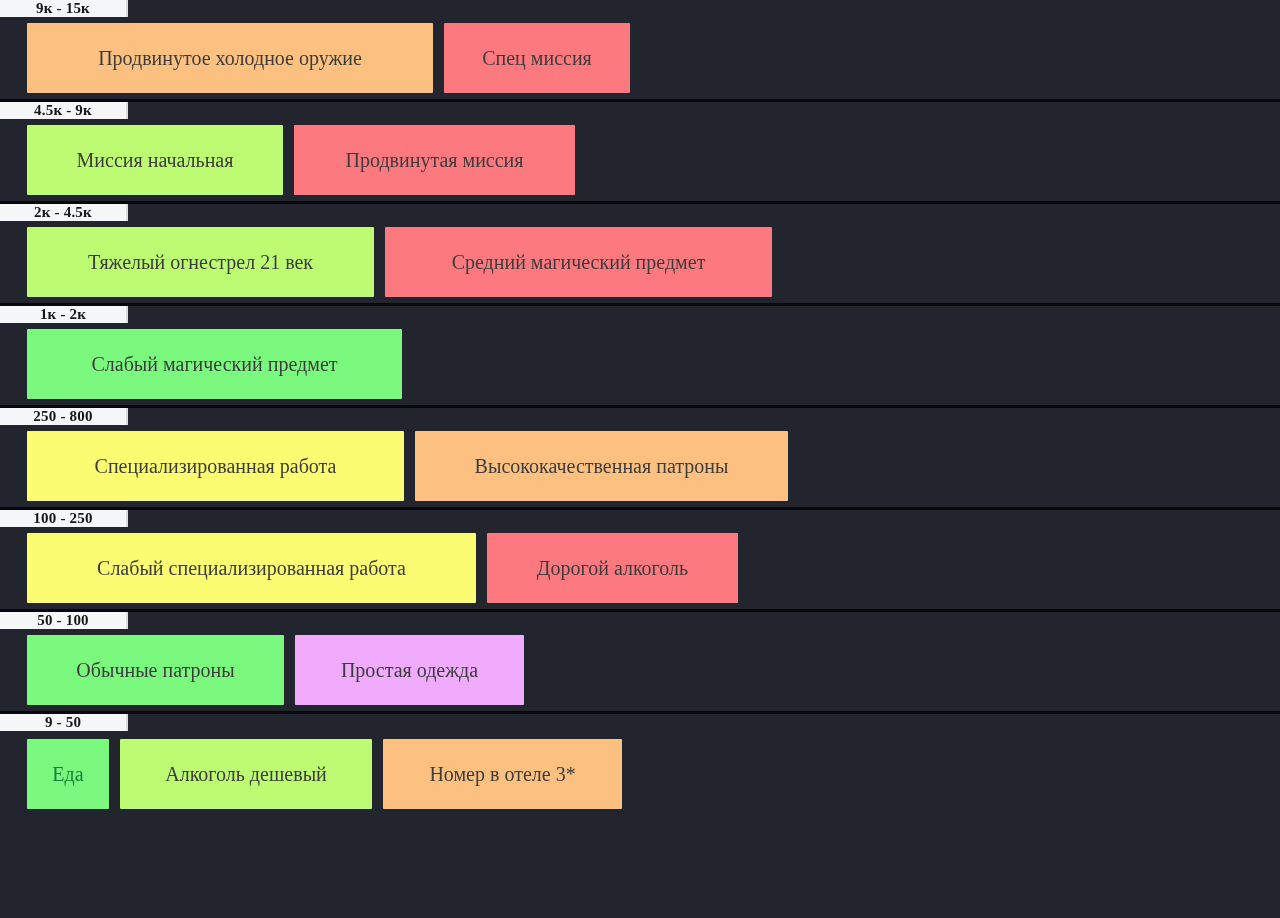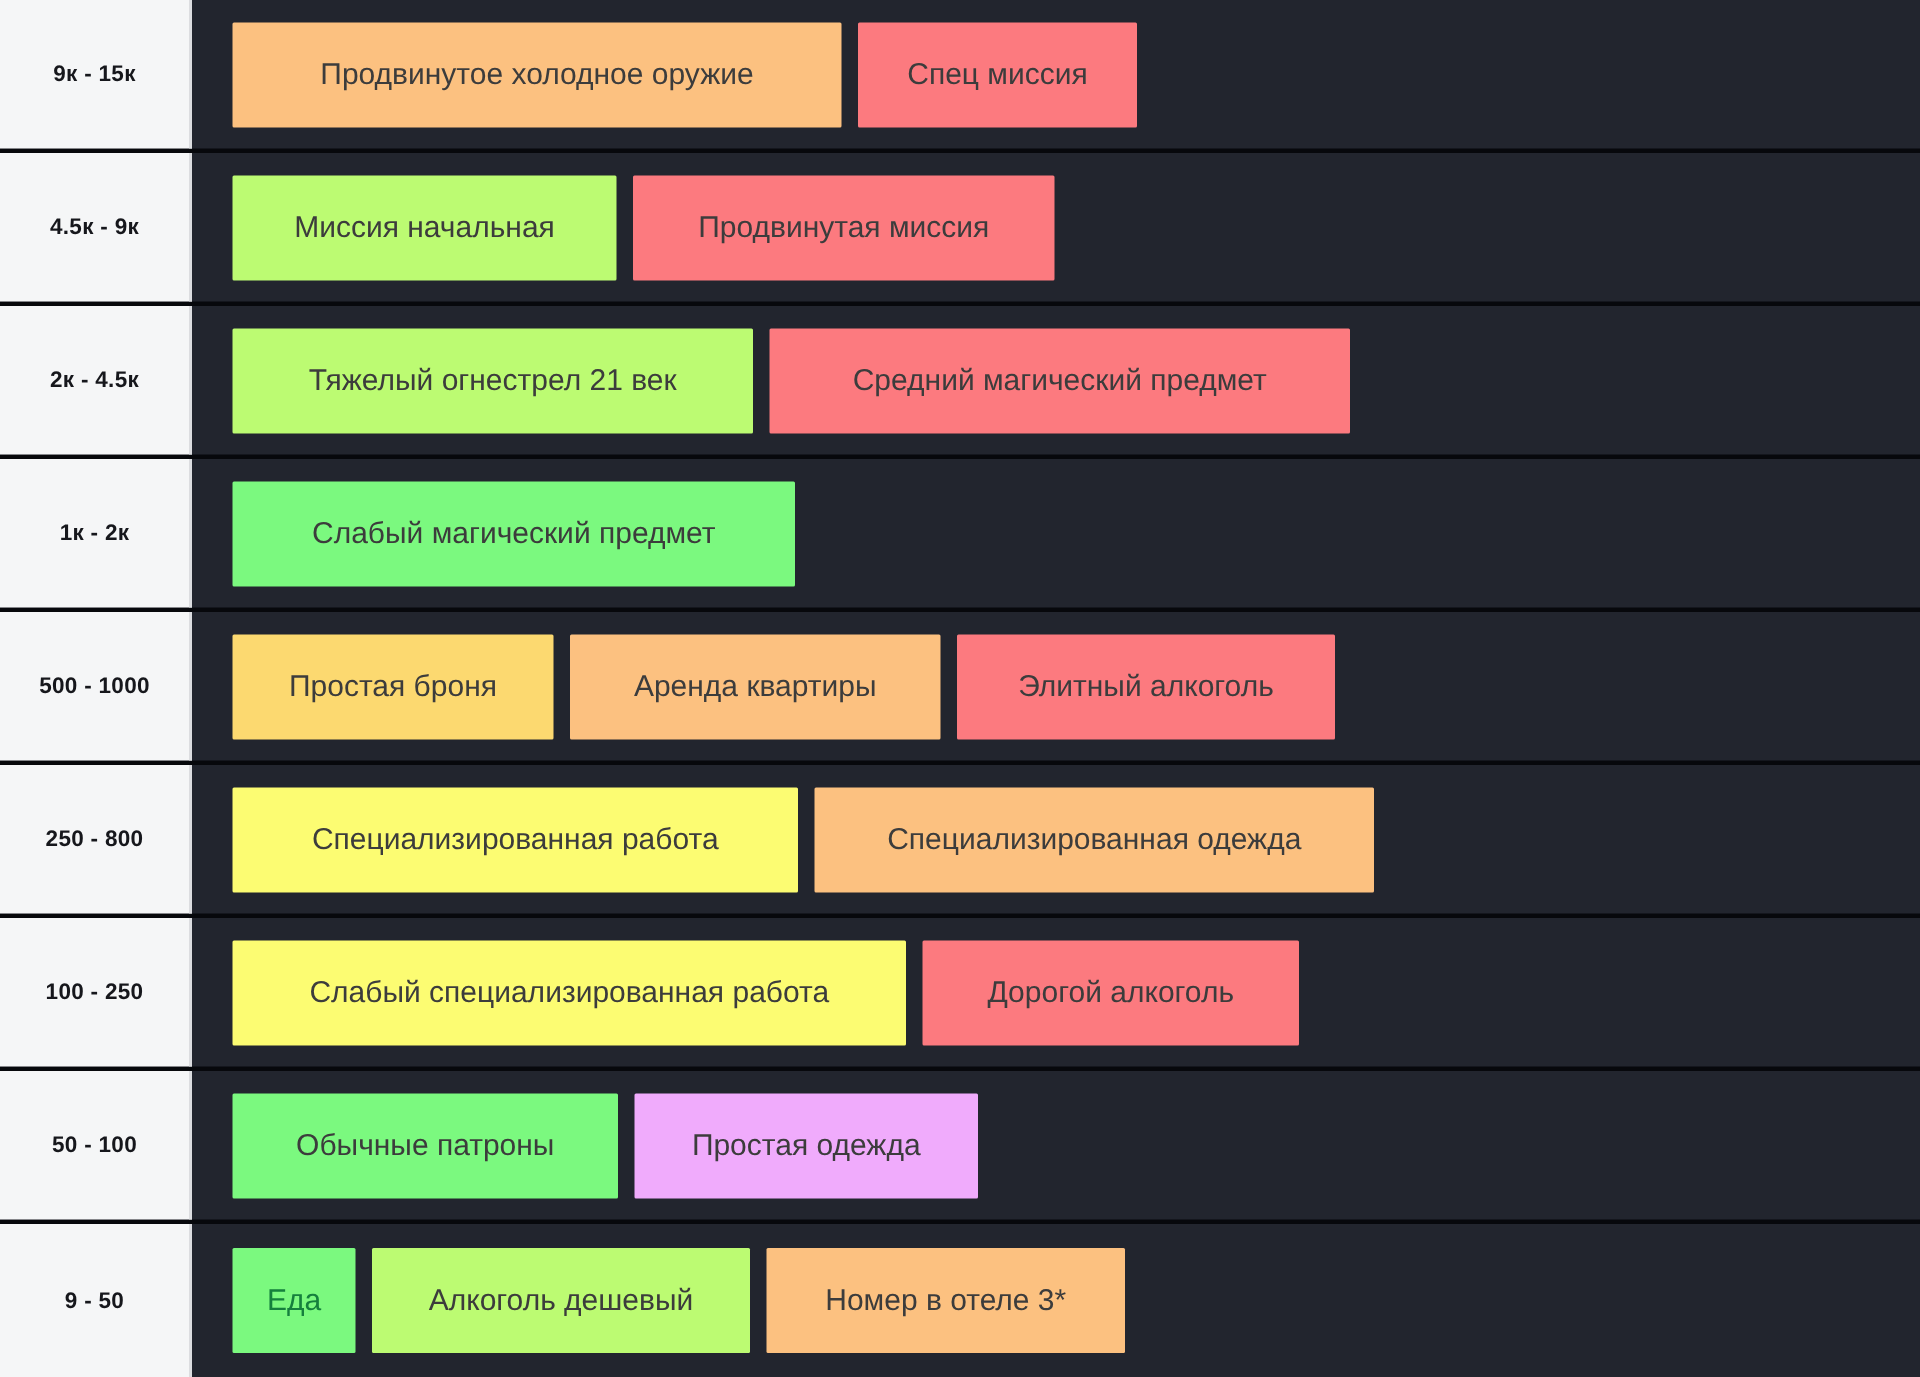--- a/index.html
+++ b/index.html
@@ -16,28 +16,29 @@
   }
   #tier-chart {
     width: 1280px;
     height: 918px;
     display: flex;
     flex-direction: column;
     background: #22252e;
   }
   .tier-row {
     display: flex;
-    flex-direction: row;
+    flex-direction: column;
     align-items: stretch;
     height: 102px;
     min-height: 102px;
     box-sizing: border-box;
     border-bottom: 3px solid #07080c;
     background: #22252e;
     position: relative;
+    font-family: Liberation Serif, serif;
   }
   .tier-row:last-child {
     border-bottom: none;
   }
   .tier-label {
     width: 128px;
     min-width: 128px;
     box-sizing: border-box;
     background: #f5f6f7;
     color: #16171c;
@@ -101,32 +102,24 @@
         <div class="tier-item" style="background: rgb(252, 122, 127); width: 387px; min-width: 387px; color: rgb(60, 60, 60);">Средний магический предмет</div>
       </div>
     </div>
     <div class="tier-row">
       <div class="tier-label">1к - 2к</div>
       <div class="tier-items">
         <div class="tier-item" style="background: rgb(123, 249, 127); width: 375px; min-width: 375px; color: rgb(60, 60, 60);">Слабый магический предмет</div>
       </div>
     </div>
     <div class="tier-row">
-      <div class="tier-label">500 - 1000</div>
-      <div class="tier-items">
-        <div class="tier-item" style="background: rgb(252, 217, 112); width: 214px; min-width: 214px; color: rgb(60, 60, 60);">Простая броня</div>
-        <div class="tier-item" style="background: rgb(252, 193, 128); width: 247px; min-width: 247px; color: rgb(60, 60, 60);">Аренда квартиры</div>
-        <div class="tier-item" style="background: rgb(252, 122, 127); width: 252px; min-width: 252px; color: rgb(60, 60, 60);">Элитный алкоголь</div>
-      </div>
-    </div>
-    <div class="tier-row">
       <div class="tier-label">250 - 800</div>
       <div class="tier-items">
         <div class="tier-item" style="background: rgb(252, 252, 114); width: 377px; min-width: 377px; color: rgb(60, 60, 60);">Специализированная работа</div>
-        <div class="tier-item" style="background: rgb(252, 193, 128); width: 373px; min-width: 373px; color: rgb(60, 60, 60);">Специализированная одежда</div>
+        <div class="tier-item" style="background: rgb(252, 193, 128); width: 373px; min-width: 373px; color: rgb(60, 60, 60);">Высококачественная патроны</div>
       </div>
     </div>
     <div class="tier-row">
       <div class="tier-label">100 - 250</div>
       <div class="tier-items">
         <div class="tier-item" style="background: rgb(252, 252, 114); width: 449px; min-width: 449px; color: rgb(60, 60, 60);">Слабый специализированная работа</div>
         <div class="tier-item" style="background: rgb(252, 122, 127); width: 251px; min-width: 251px; color: rgb(60, 60, 60);">Дорогой алкоголь</div>
       </div>
     </div>
     <div class="tier-row">

